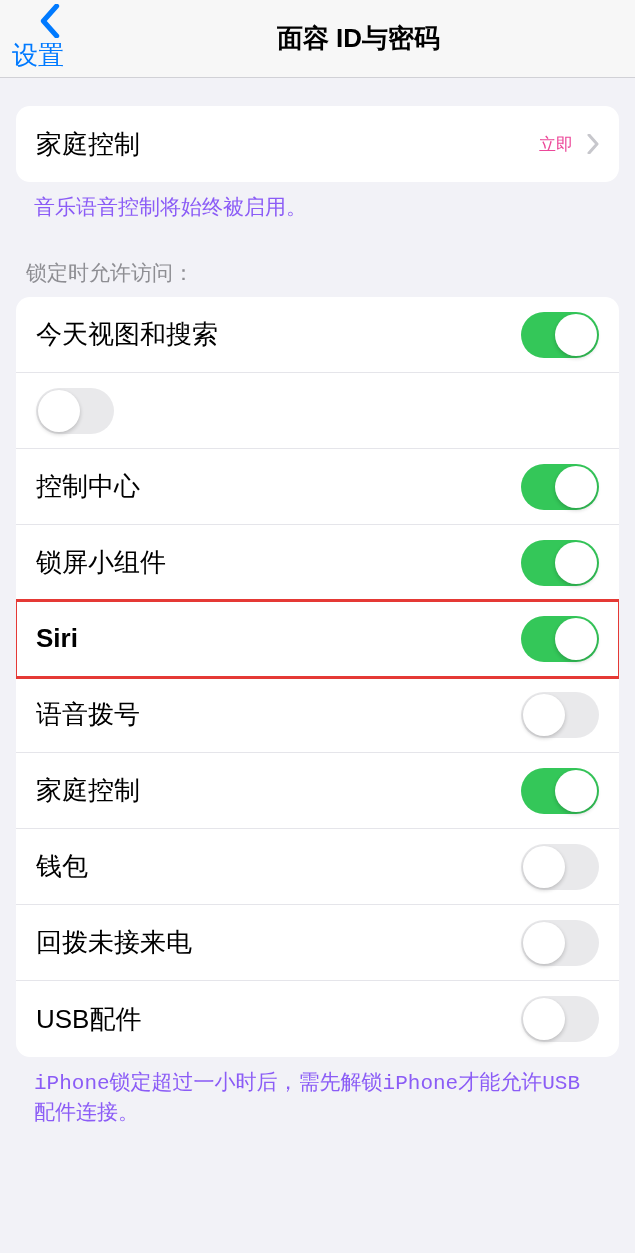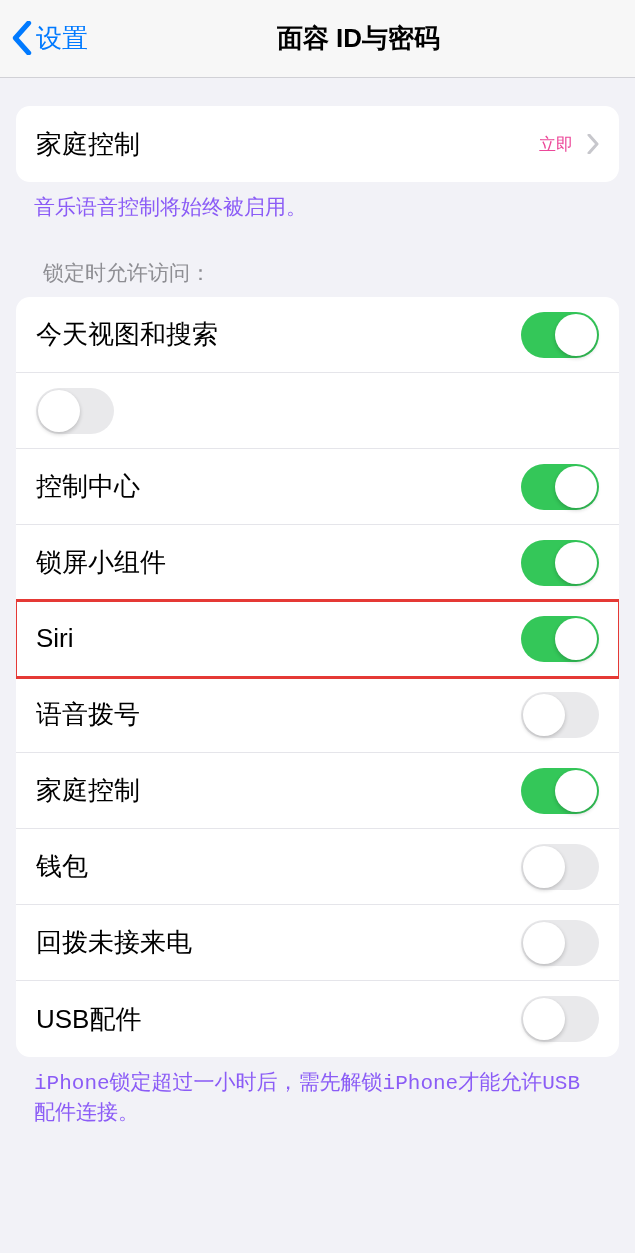--- a/index.html
+++ b/index.html
@@ -19,24 +19,25 @@
       height: 78px;
       background: #f7f7f7;
       border-bottom: 1px solid #d1d1d6;
       display: flex;
       align-items: center;
       position: relative;
       padding: 0 12px;
     }
     .back-button {
       display: flex;
-      align-items: flex-start;
+      align-items: flex-end;
       color: #007aff;
       font-size: 26px;
       cursor: pointer;
+      flex-direction: column;
     }
     .back-chevron {
       width: 20px;
       height: 34px;
       margin-right: 4px;
     }
     .header-title {
       position: absolute;
       left: 50%;
       transform: translateX(-50%);
@@ -67,20 +68,21 @@
       border-bottom: 1px solid #e5e5ea;
       position: relative;
     }
     .row:last-child {
       border-bottom: none;
     }
     .row.highlight {
       outline: 3px solid #e53935;
       outline-offset: -1px;
       z-index: 2;
+      font-weight: bold;
     }
     .row-label {
       font-size: 26px;
       color: #000;
     }
     .row-value {
       display: flex;
       align-items: center;
       color: #ec4899;
       font-size: 17px;
@@ -124,21 +126,21 @@
     .footer-text {
       font-size: 21px;
       color: #8b5cf6;
       padding: 12px 34px 0 34px;
       line-height: 1.4;
       font-family: Liberation Mono, monospace;
     }
     .section-header {
       font-size: 21px;
       color: #8e8e93;
-      padding: 0 34px 10px 43px;
+      padding: 0 34px 10px 26px;
       margin-top: 36px;
     }
     .group.after-header {
       margin-top: 0;
     }
   </style>
 </head>
 <body>
 
 <div class="header">

